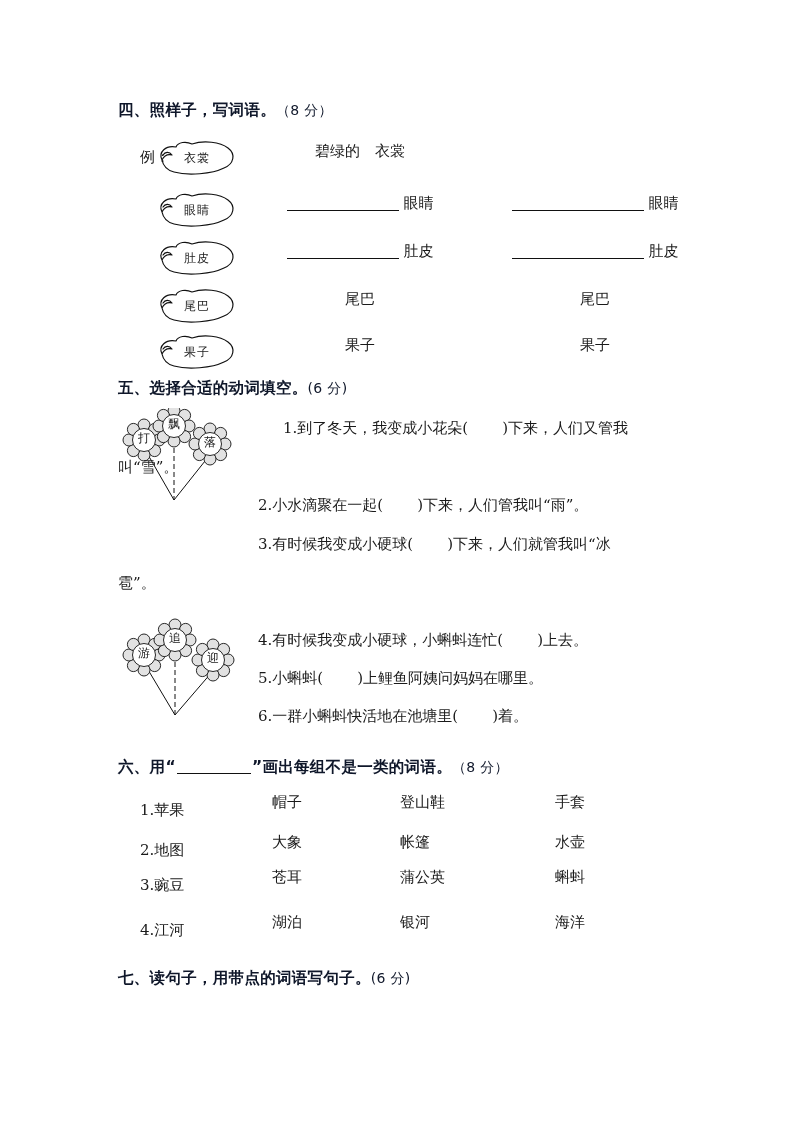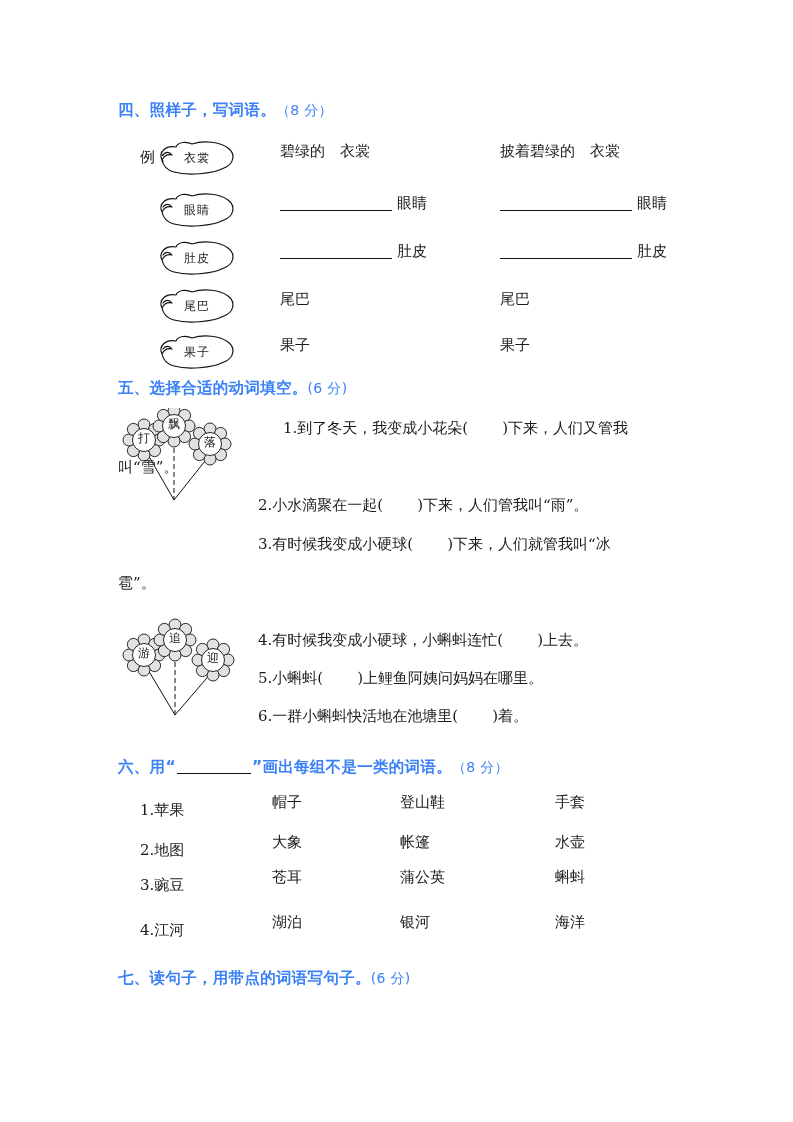--- a/index.html
+++ b/index.html
@@ -23,21 +23,21 @@
   }
 
   
   .sec-heading {
     position: absolute;
     font-family: "DejaVu Sans", "Liberation Sans", sans-serif;
     font-weight: bold;
     font-size: 15.5px;
     letter-spacing: 0.3px;
     white-space: nowrap;
-    color: #3b82f6;
+    color: #0f172a;
   }
   .sec-heading .score {
     font-weight: normal;
     font-size: 14px;
   }
 
   
   #sec4 { position: absolute; left: 0; top: 0; width: 793px; }
   .ex4-row {
     position: absolute;
@@ -74,21 +74,21 @@
     letter-spacing: 1px;
     padding-left: 4px;
     box-sizing: border-box;
   }
   .colA, .colB {
     position: absolute;
     top: 6px;
     font-family: "DejaVu Serif", "Liberation Serif", serif;
     font-size: 15px;
     white-space: nowrap;
-    text-align: left;
+    text-align: center;
   }
   .colA { left: 280px; width: 160px; }
   .colB { left: 500px; width: 190px; }
   .blankline {
     display: inline-block;
     border-bottom: 1.2px solid #111;
     height: 15px;
     vertical-align: -3px;
   }
   .gapword { margin-left: 5px; }
@@ -143,21 +143,20 @@
     <div class="ex4-row" style="top:136px;">
       <span class="ex-label">例：</span>
       <div class="bubble">
         <svg width="86" height="40" viewBox="0 0 86 40">
           <path d="M10 22 C6 14, 14 7, 24 9 C26 4, 34 3, 40 6 C52 2, 68 4, 76 10 C84 16, 82 26, 72 30 C60 36, 36 38, 22 34 C14 32, 11 27, 10 22 Z
                    M10 22 C12 18, 16 16, 20 17 C17 13, 13 14, 11 17" fill="none" stroke="#111" stroke-width="1.2" stroke-linecap="round" stroke-linejoin="round"></path>
         </svg>
         <span class="btxt">衣裳</span>
       </div>
       <div class="colA">碧绿的　衣裳</div>
-      <div class="colB">披着碧绿的　衣裳</div>
     </div>
 
     <div class="ex4-row" style="top:188px;">
       <div class="bubble">
         <svg width="86" height="40" viewBox="0 0 86 40">
           <path d="M10 22 C6 14, 14 7, 24 9 C26 4, 34 3, 40 6 C52 2, 68 4, 76 10 C84 16, 82 26, 72 30 C60 36, 36 38, 22 34 C14 32, 11 27, 10 22 Z
                    M10 22 C12 18, 16 16, 20 17 C17 13, 13 14, 11 17" fill="none" stroke="#111" stroke-width="1.2" stroke-linecap="round" stroke-linejoin="round"></path>
         </svg>
         <span class="btxt">眼睛</span>
       </div>

